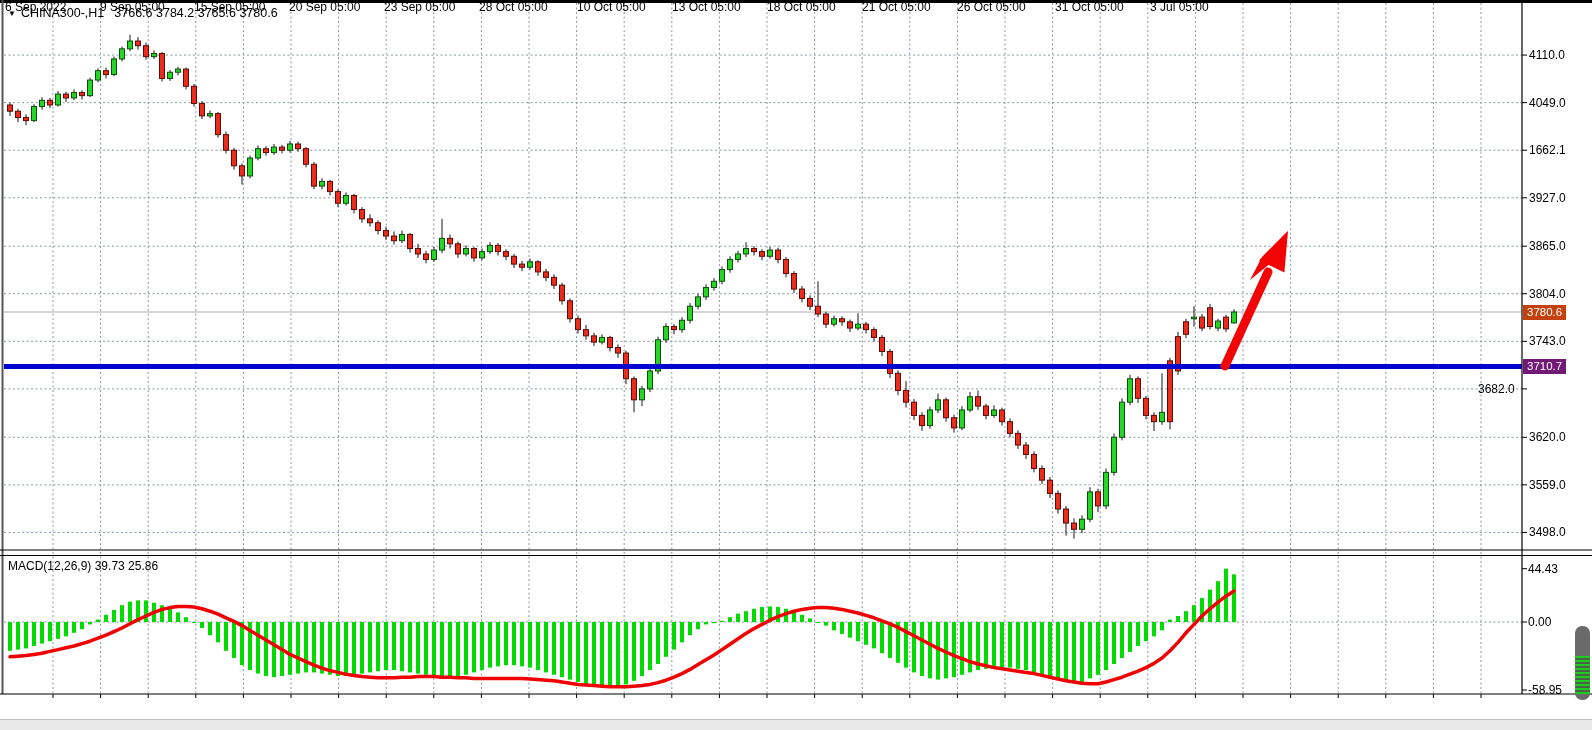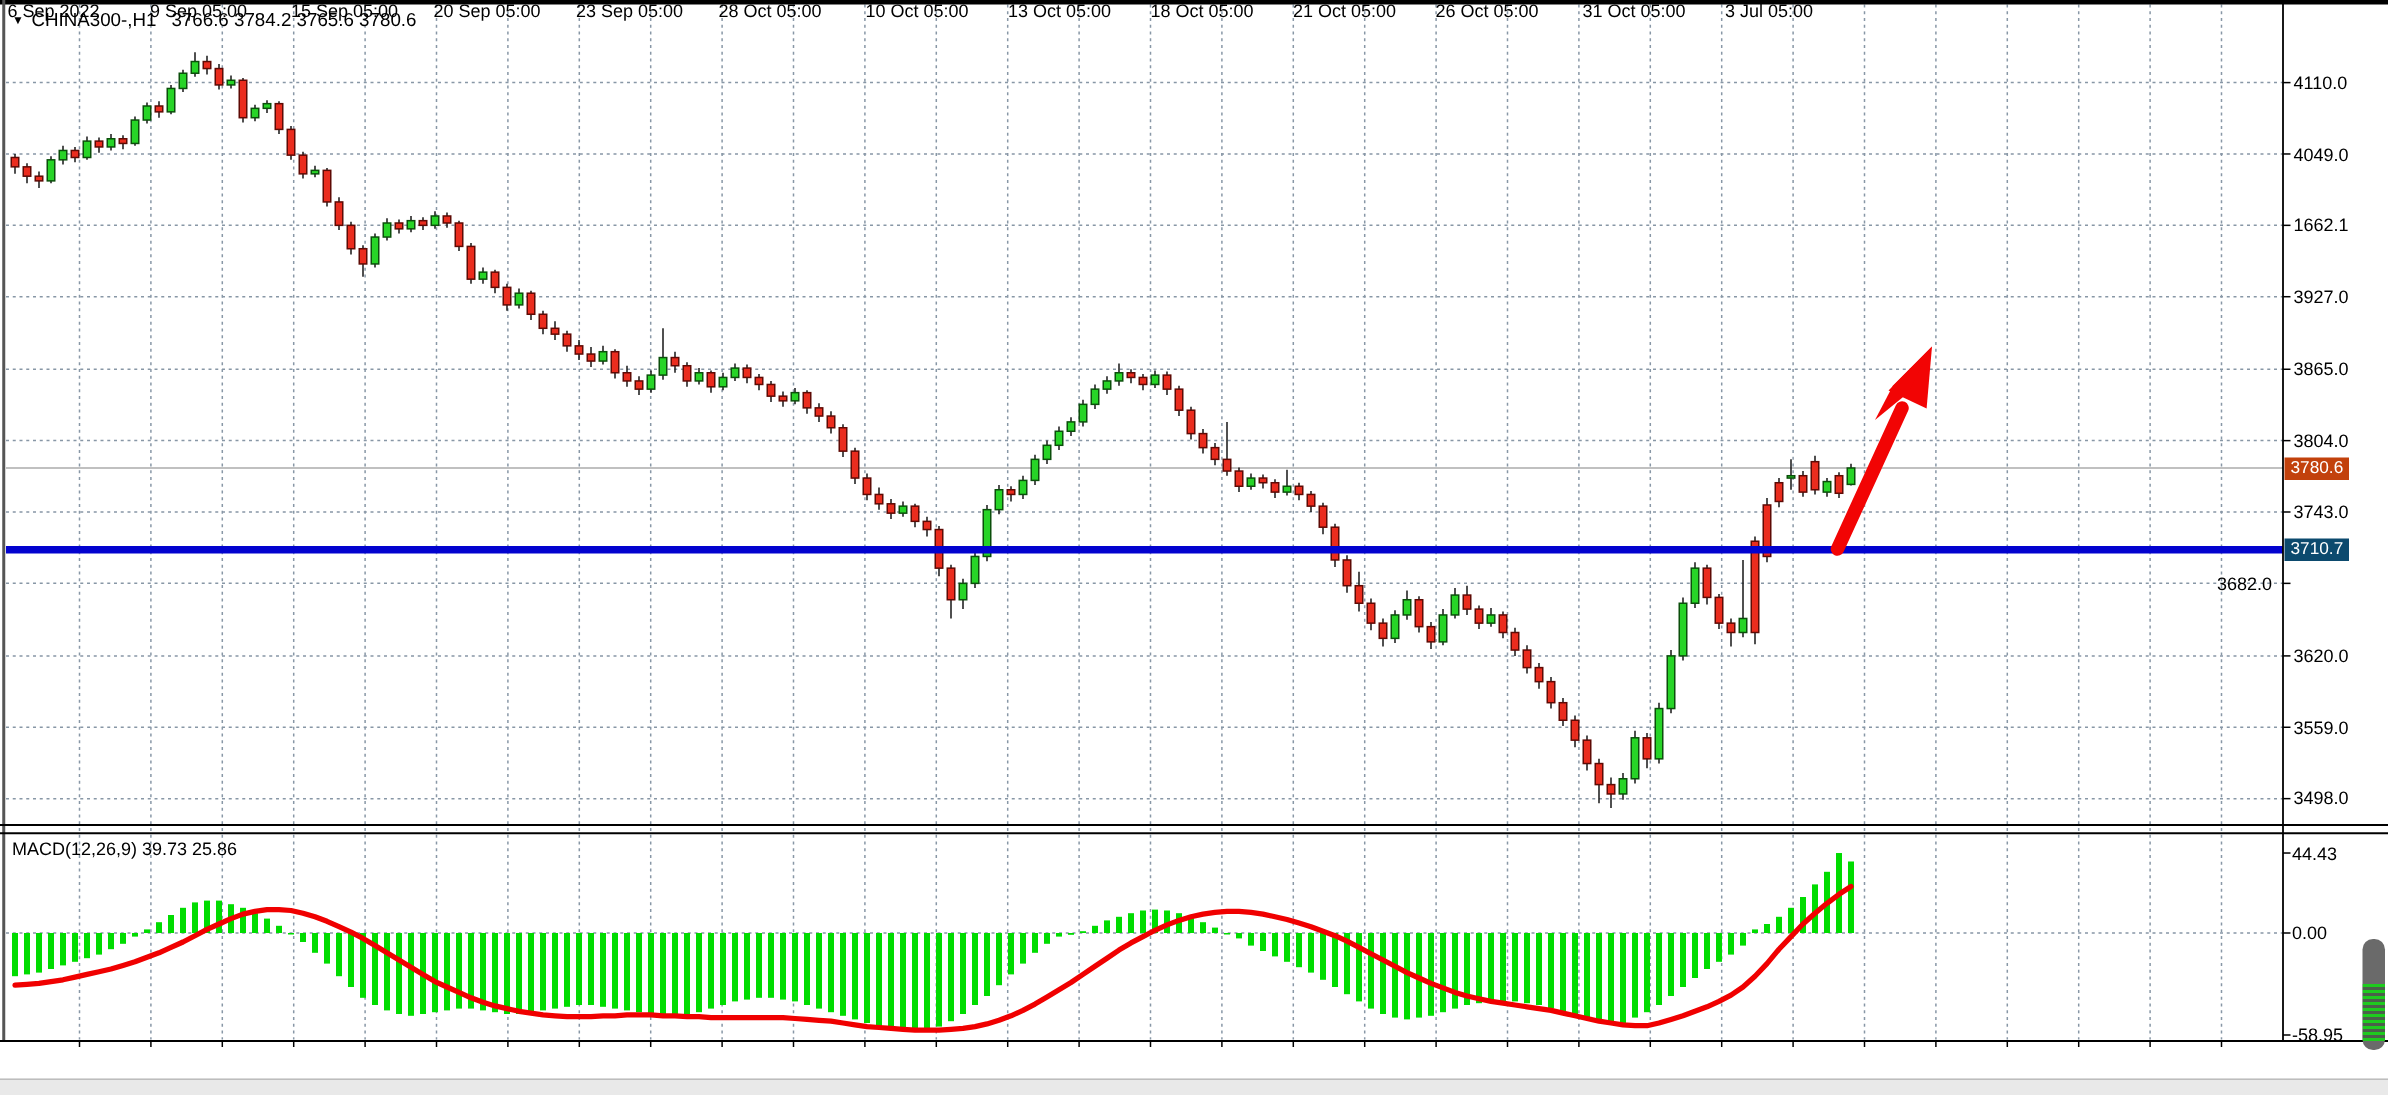--- a/index.html
+++ b/index.html
@@ -642,20 +642,20 @@
       <div class="ttick" style="left: 577px; top: 0px;">10 Oct 05:00</div>
       <div class="ttick" style="left: 672px; top: 0px;">13 Oct 05:00</div>
       <div class="ttick" style="left: 767px; top: 0px;">18 Oct 05:00</div>
       <div class="ttick" style="left: 862px; top: 0px;">21 Oct 05:00</div>
       <div class="ttick" style="left: 957px; top: 0px;">26 Oct 05:00</div>
       <div class="ttick" style="left: 1055px; top: 0px;">31 Oct 05:00</div>
       <div class="ttick" style="left: 1150px; top: 0px;">3 Jul 05:00</div>
     </div>
 
   <div class="tag" id="tag-current" style="top: 304.5px; background: #c2410c;">3780.6</div>
-  <div class="tag" id="tag-hline" style="top: 359.022px; background: #0c4a6e;">3710.7</div>
+  <div class="tag" id="tag-hline" style="top: 359.022px; background: #701a75;">3710.7</div>
 
   <div id="bottom-strip"></div>
 
   <div id="scroll-thumb">
     <div class="stripes"></div>
   </div>
 </div>
 
 </body></html>

